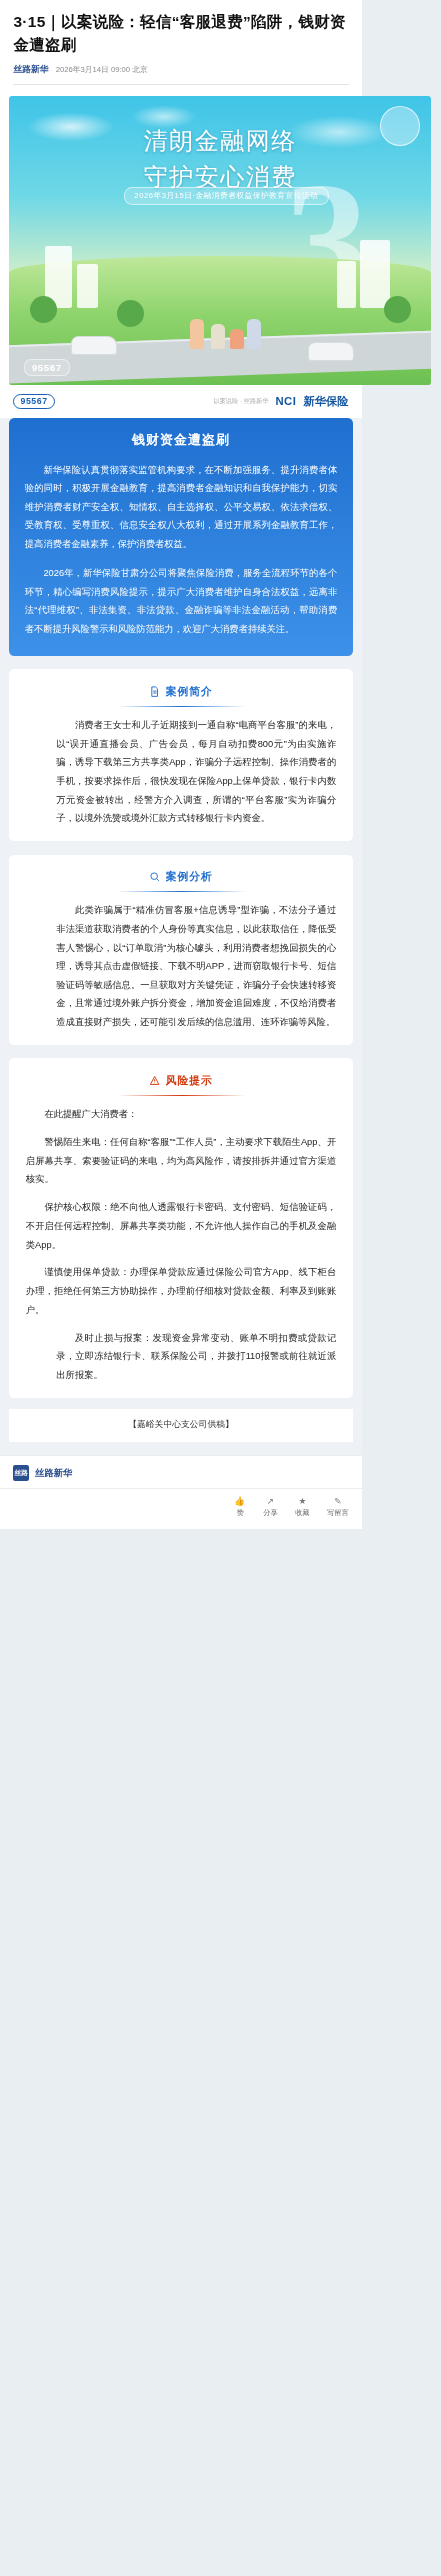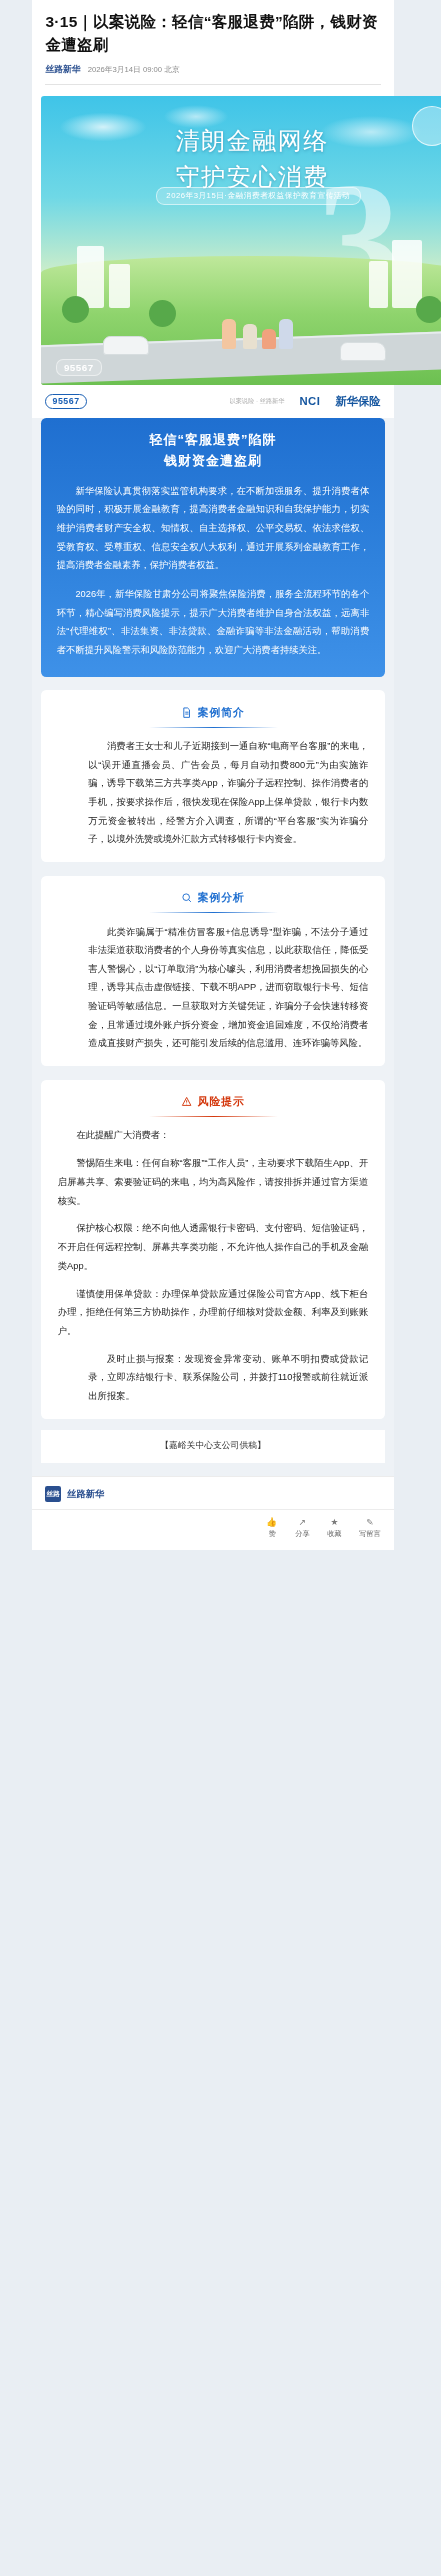--- a/index.html
+++ b/index.html
@@ -3,21 +3,21 @@
 <meta charset="utf-8">
 <style>
   html,body{margin:0;padding:0;}
   body{
     width:441px;
     background:#e9eef3;
     font-family:"Liberation Sans","DejaVu Sans",sans-serif;
     color:#222;
     -webkit-font-smoothing:antialiased;
   }
-  .page{width:362px;position:relative;background:#eef2f6;margin-left:32px;}
+  .page{width:362px;position:relative;background:#eef2f6;}
 
   
   .topbar{
     background:#ffffff;
     padding:11.3px 13.4px 5.2px 13.4px;
   }
   .headline{
     font-size:15.5px;
     line-height:1.45;
     font-weight:bold;
@@ -138,21 +138,21 @@
   .brandstrip{
     background:#ffffff;
     padding:8.2px 13.4px 9.3px 13.4px;
     display:flex;align-items:center;justify-content:space-between;
   }
   .brand-left{display:flex;align-items:center;gap:5.2px;}
   .oval{
     border:1px solid #1a5fb4;color:#1a5fb4;border-radius:10.3px;
     padding:1.5px 6.2px;font-size:8.8px;font-weight:bold;letter-spacing:0.5px;
   }
-  .brand-right{display:flex;align-items:center;gap:15px;}
+  .brand-right{display:flex;align-items:center;gap:7px;}
   .nci{color:#14559f;font-size:11.3px;font-weight:bold;letter-spacing:0.5px;}
   .nci-cn{color:#14559f;font-size:11.3px;font-weight:bold;}
   .tiny-grey{color:#a8a8a8;font-size:6.2px;margin-left:5.2px;}
 
   
   .bluecard{
     margin:0 9.3px;
     background:linear-gradient(180deg,#1f6fd0 0%, #2f82dd 55%, #3e91e8 100%);
     border-radius:5.2px;
     padding:13.4px 15.5px 17.5px 15.5px;
@@ -288,21 +288,20 @@
       <span class="oval">95567</span>
     </div>
     <div class="brand-right">
       <span class="tiny-grey">以案说险 · 丝路新华</span>
       <span class="nci">NCI</span>
       <span class="nci-cn">新华保险</span>
     </div>
   </div>
 
   <div class="bluecard">
-    <h2>轻信“客服退费”陷阱</h2>
     <h2 class="second">钱财资金遭盗刷</h2>
     <p>新华保险认真贯彻落实监管机构要求，在不断加强服务、提升消费者体验的同时，积极开展金融教育，提高消费者金融知识和自我保护能力，切实维护消费者财产安全权、知情权、自主选择权、公平交易权、依法求偿权、受教育权、受尊重权、信息安全权八大权利，通过开展系列金融教育工作，提高消费者金融素养，保护消费者权益。</p>
     <p>2026年，新华保险甘肃分公司将聚焦保险消费，服务全流程环节的各个环节，精心编写消费风险提示，提示广大消费者维护自身合法权益，远离非法“代理维权”、非法集资、非法贷款、金融诈骗等非法金融活动，帮助消费者不断提升风险警示和风险防范能力，欢迎广大消费者持续关注。</p>
   </div>
 
   <div class="section">
     <div class="sec-head">
       <span class="ico">
         <svg viewBox="0 0 24 24" width="11.3" height="11.3">
             <path d="M6 2h8l4 4v16H6z" fill="none" stroke="#1f6fd0" stroke-width="2"></path>

